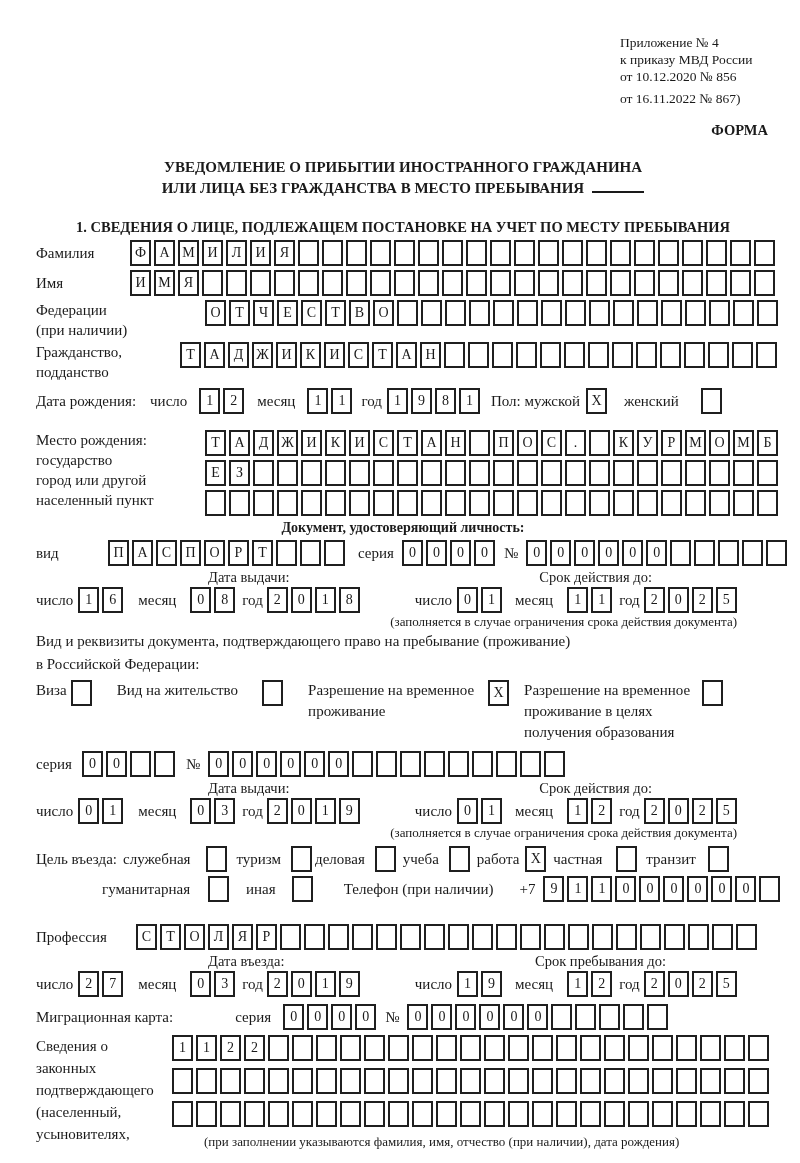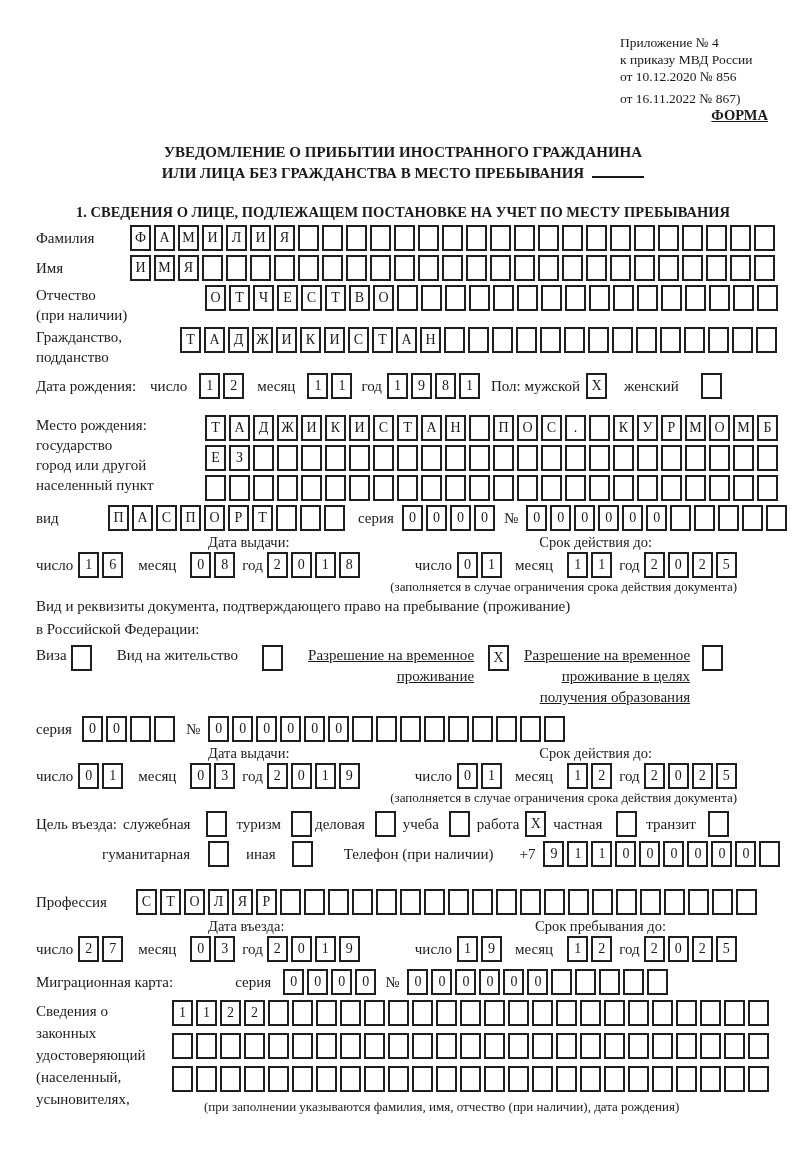--- a/index.html
+++ b/index.html
@@ -5,42 +5,42 @@
   * { margin:0; padding:0; box-sizing:border-box; }
   html,body { background:#ffffff; }
   body {
     width:800px; height:1163px; overflow:hidden; position:relative;
     font-family:"Liberation Serif", serif; color:#1a1a1a;
   }
   .page { padding:34px 30px 0 36px; }
 
   .hdr { margin-left:584px; font-size:13.5px; line-height:17px; }
   .hdr .gap { height:5px; }
-  .forma { text-align:right; font-weight:bold; font-size:14.5px; margin-top:0; padding-right:2px;text-decoration:underline; }
+  .forma { text-align:right; font-weight:bold; font-size:14.5px; margin-top:15px; padding-right:2px; }
 
   .title { text-align:center; font-weight:bold; font-size:15px; line-height:21px; margin-top:18px; }
   .title-underline { display:inline-block; width:52px; height:13px; border-bottom:2px solid #1a1a1a; margin-left:8px; }
 
   .sec-heading { text-align:center; font-weight:bold; font-size:14.5px; margin-top:20px; }
 
   .row { display:flex; align-items:center; margin-top:4px; flex-wrap:nowrap; }
   .row.top { align-items:flex-start; }
   .lbl { font-size:15px; line-height:20px; flex:0 0 auto; }
   .lblcol { display:flex; flex-direction:column; font-size:15px; line-height:20px; flex:0 0 auto; }
   .cells { display:inline-flex; flex:0 0 auto; }
   .cell {
     display:inline-flex; align-items:center; justify-content:center;
     width:21px; height:26px; border:2px solid #1f1f1f; margin-right:3px;
     font-size:14px; background:#fff; flex:0 0 auto;
   }
   .centerhead { text-align:center; font-weight:bold; font-size:14px; margin-top:4px; }
   .dhdr { display:flex; font-size:14.5px; margin-top:3px; }
   .note-right { text-align:right; font-size:13px; padding-right:33px; margin-top:1px; }
   .intro { font-size:15px; line-height:23px; }
-  .optblock { display:inline-flex; flex-direction:column; text-align:right; font-size:15px; line-height:21px; flex:0 0 auto;text-decoration:underline; }
+  .optblock { display:inline-flex; flex-direction:column; text-align:left; font-size:15px; line-height:21px; flex:0 0 auto; }
   .repnote { font-size:13px; margin-top:5px; margin-left:32px; }
 </style>
 </head>
 <body>
 
 <div class="page">
 
   <div class="hdr">
     <div>Приложение № 4</div>
     <div>к приказу МВД России</div>
@@ -118,21 +118,21 @@
         <span class="cell"></span>
         <span class="cell"></span>
         <span class="cell"></span>
         <span class="cell"></span>
         <span class="cell"></span>
       </span>
   </div>
 
   <div class="row top">
     <span class="lblcol" style="width:169px">
-      <span>Отчество</span>
+      <span>Федерации</span>
       <span>(при наличии)</span>
     </span>
     <span class="cells">
         <span class="cell">О</span>
         <span class="cell">Т</span>
         <span class="cell">Ч</span>
         <span class="cell">Е</span>
         <span class="cell">С</span>
         <span class="cell">Т</span>
         <span class="cell">В</span>
@@ -301,20 +301,21 @@
           <span class="cell"></span>
           <span class="cell"></span>
           <span class="cell"></span>
           <span class="cell"></span>
           <span class="cell"></span>
           <span class="cell"></span>
         </span>
     </span>
   </div>
 
+  <div class="centerhead">Документ, удостоверяющий личность:</div>
   <div class="row">
     <span class="lbl" style="width:72px">вид</span>
     <span class="cells">
         <span class="cell">П</span>
         <span class="cell">А</span>
         <span class="cell">С</span>
         <span class="cell">П</span>
         <span class="cell">О</span>
         <span class="cell">Р</span>
         <span class="cell">Т</span>
@@ -638,21 +639,21 @@
         <span class="cell"></span>
         <span class="cell"></span>
         <span class="cell"></span>
       </span>
   </div>
 
   <div class="row top" style="margin-top:5px">
     <span class="lblcol" style="width:136px; line-height:22px">
       <span>Сведения о</span>
       <span>законных</span>
-      <span>удостоверяющий</span>
+      <span>подтверждающего</span>
       <span>(населенный,</span>
       <span>усыновителях,</span>
 
     </span>
     <span class="lblcol">
       <span class="cells">
           <span class="cell">1</span>
           <span class="cell">1</span>
           <span class="cell">2</span>
           <span class="cell">2</span>

